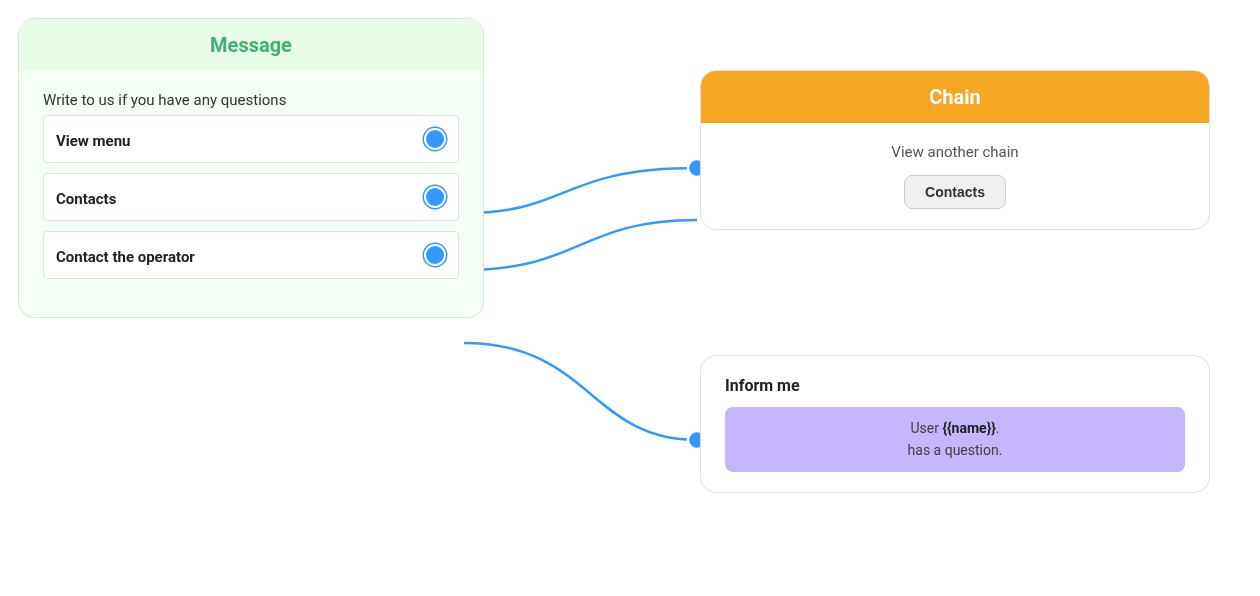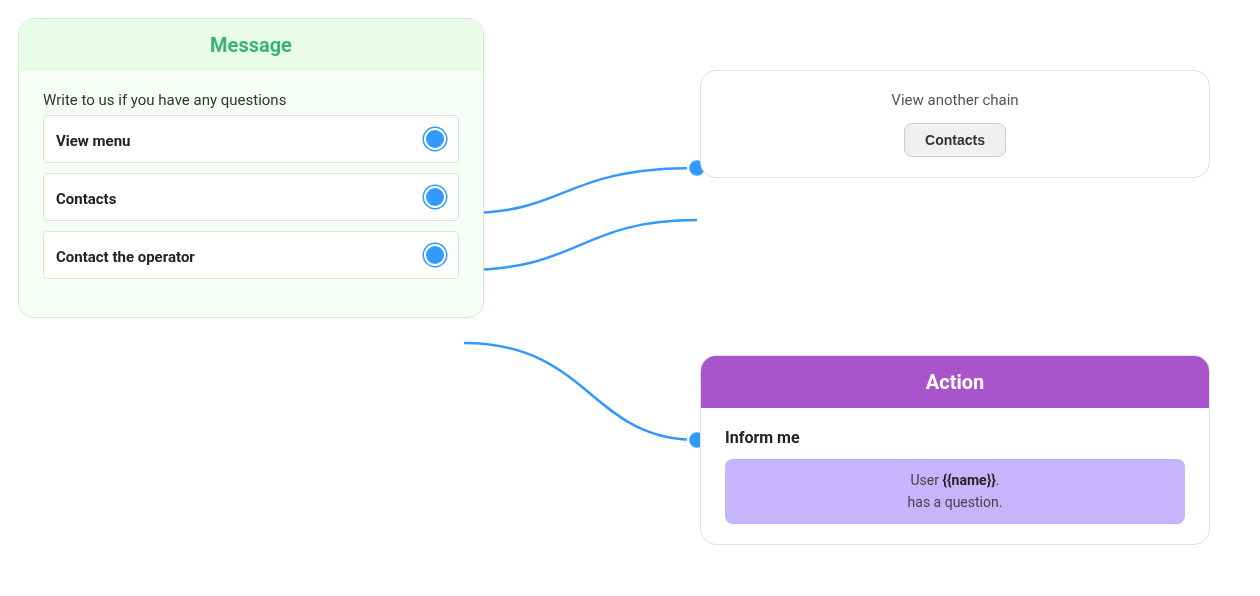--- a/index.html
+++ b/index.html
@@ -228,30 +228,30 @@
       </div>
 
       <div class="button-row">
         <span class="button-row-label">Contact the operator</span>
         <div class="connector-dot"></div>
       </div>
     </div>
   </div>
 
   <div class="chain-card">
+    <div class="chain-card-header">
+      <span class="chain-card-header-title">Chain</span>
+    </div>
     <div class="chain-card-body">
       <div class="chain-card-description">View another chain</div>
       <button class="chain-button">Contacts</button>
     </div>
   </div>
 
   <div class="action-card">
-    <div class="action-card-header">
-      <span class="action-card-header-title">Action</span>
-    </div>
     <div class="action-card-body">
       <div class="action-title">Inform me</div>
       <div class="action-message-box">
         User <strong>{{name}}</strong>.<br>has a question.
       </div>
     </div>
   </div>
 
 </div>
 

